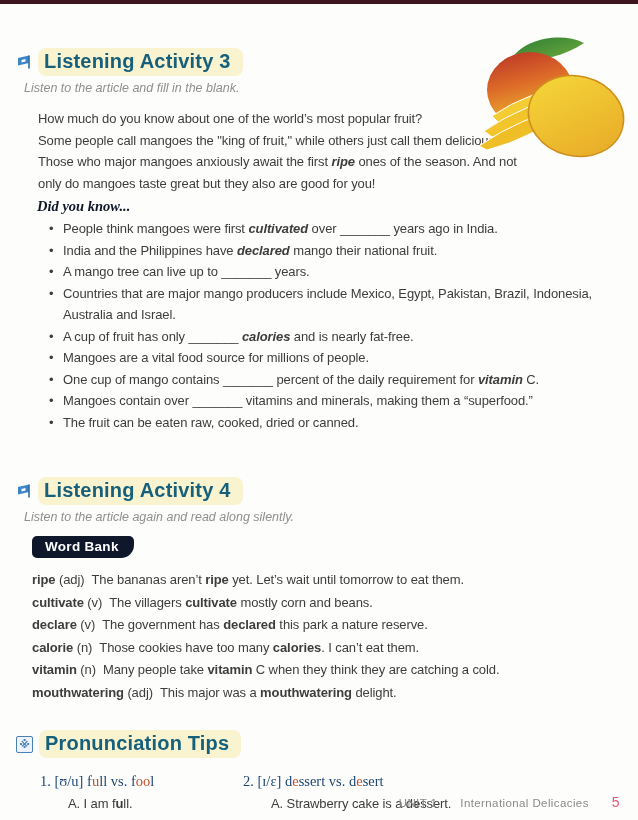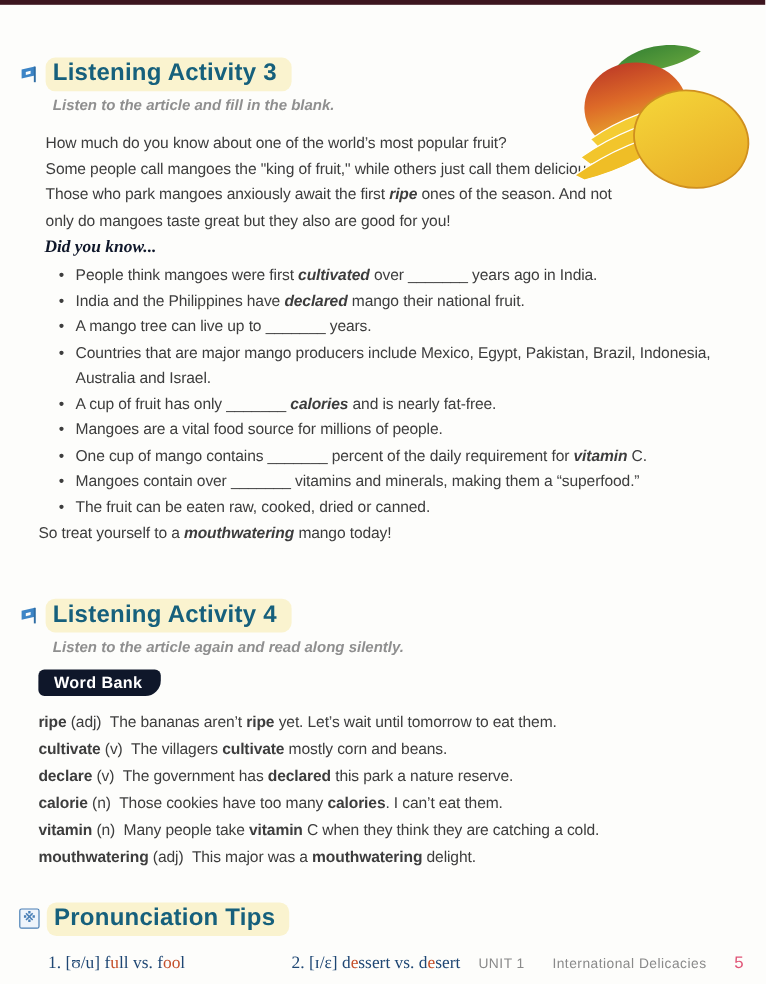--- a/index.html
+++ b/index.html
@@ -8,21 +8,21 @@
   .top-strip{height:4px;background:#3d161f;width:100%;}
   .content{padding:0 16px 0 16px;}
 
   
   .sec-head{display:flex;align-items:center;gap:6px;margin-left:0;}
   .sec-head .hl{background:#faf3cf;border-radius:8px;padding:2px 12px 3px 6px;
     color:#16607c;font-weight:bold;font-size:20px;letter-spacing:0.2px;}
   .flag-icon{width:16px;height:16px;flex:0 0 16px;}
   .pron-icon{width:15px;height:15px;flex:0 0 15px;border:1.6px solid #4a7fb5;border-radius:2px;
     color:#4a7fb5;font-size:11px;line-height:15px;text-align:center;background:#eef4fb;font-weight:bold;}
-  .instruction{margin:5px 0 0 28px;font-style:italic;color:#8f8f8f;font-size:12.5px;font-weight:bold;}
+  .instruction{margin:5px 0 0 8px;font-style:italic;color:#8f8f8f;font-size:12.5px;}
 
   
   .body-text{color:#3d3d3d;font-size:13px;line-height:21.5px;letter-spacing:-0.1px;}
   .paragraph{margin:13px 0 0 22px;}
   .did-you-know{margin:4px 0 0 21px;font-family:"Liberation Serif","DejaVu Serif",serif;
     font-weight:bold;color:#0f172a;font-size:14.5px;font-style:italic;}
   .bullets{margin:3px 0 0 33px;max-width:560px;}
   .bullet{display:flex;justify-content:flex-end;}
   .bullet .dot{flex:0 0 14px;}
   .bullet .dot::before{content:"\2022";color:#3d3d3d;}
@@ -76,21 +76,21 @@
         <path d="M5.5 6 L9.5 5 L9.5 7.5 L5.5 8.5 Z" fill="#fdfdfb"></path>
         <rect x="12.2" y="1.5" width="1.6" height="13" fill="#2e6da4"></rect>
       </svg>
       <span class="hl">Listening Activity 3</span>
     </div>
     <div class="instruction">Listen to the article and fill in the blank.</div>
 
     <div class="paragraph body-text">
       <div><span>How much do you know about one of the world’s most popular fruit?</span></div>
       <div><span>Some people call mangoes the "king of fruit," while others just call them delicious!</span></div>
-      <div><span>Those who park mangoes anxiously await the first </span><span class="seg-bi">ripe</span><span> ones of the season. And not</span></div>
+      <div><span>Those who major mangoes anxiously await the first </span><span class="seg-bi">ripe</span><span> ones of the season. And not</span></div>
       <div><span>only do mangoes taste great but they also are good for you!</span></div>
     </div>
 
     <div class="did-you-know">Did you know...</div>
 
     <div class="bullets body-text">
       <div class="bullet">
           <span class="dot"></span>
           <span class="txt"><span>People think mangoes were first </span><span class="seg-bi">cultivated</span><span> over _______ years ago in India.</span></span>
         </div>
@@ -120,21 +120,20 @@
         </div>
       <div class="bullet">
           <span class="dot"></span>
           <span class="txt"><span>Mangoes contain over _______ vitamins and minerals, making them a “superfood.”</span></span>
         </div>
       <div class="bullet">
           <span class="dot"></span>
           <span class="txt"><span>The fruit can be eaten raw, cooked, dried or canned.</span></span>
         </div>
     </div>
-    <div class="closing body-text"><span>So treat yourself to a </span><span class="seg-bi">mouthwatering</span><span> mango today!</span></div>
 
     <div class="spacer-a4"></div>
 
     <div class="sec-head">
       <svg class="flag-icon" viewBox="0 0 16 16">
         <path d="M2 4 L13 1.5 L13 9 L2 11.5 Z" fill="#3d85c6"></path>
         <path d="M5.5 6 L9.5 5 L9.5 7.5 L5.5 8.5 Z" fill="#fdfdfb"></path>
         <rect x="12.2" y="1.5" width="1.6" height="13" fill="#2e6da4"></rect>
       </svg>
       <span class="hl">Listening Activity 4</span>

